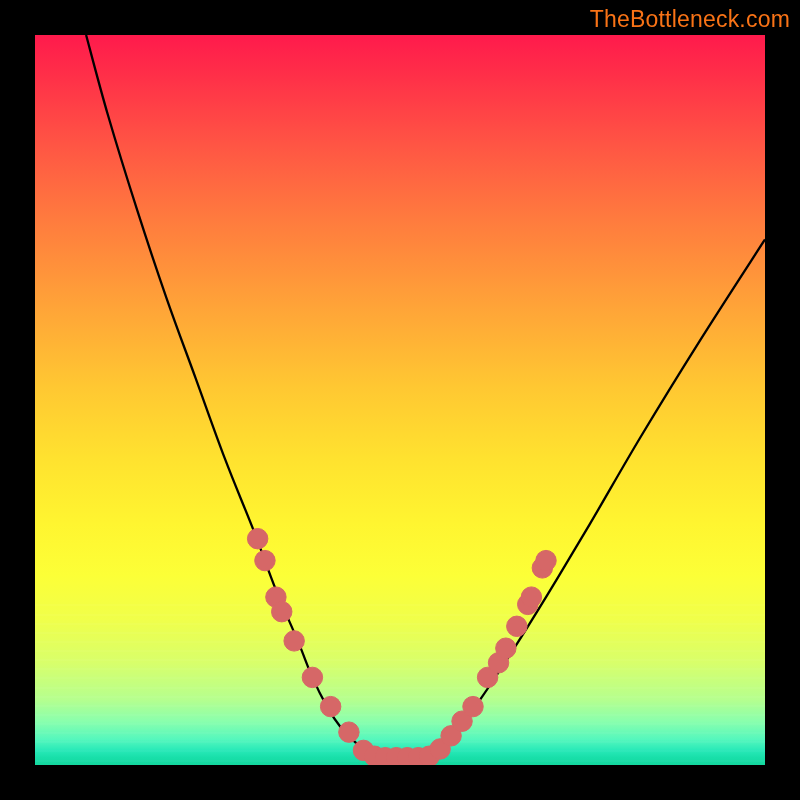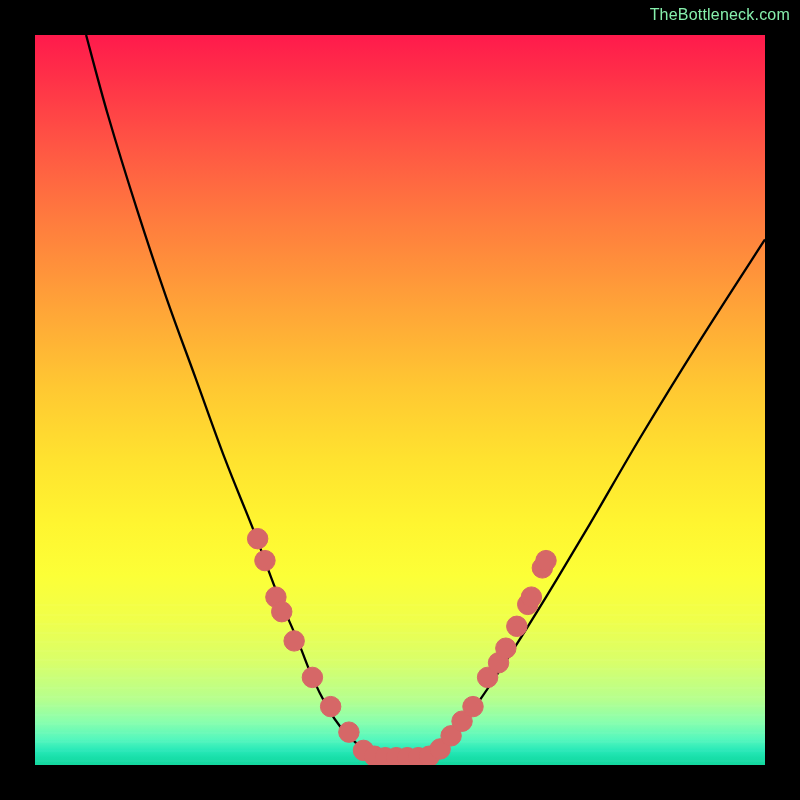--- a/index.html
+++ b/index.html
@@ -65,22 +65,22 @@
     position: absolute;
     left: 0;
     top: 0;
     width: 730px;
     height: 730px;
   }
   .watermark {
     position: absolute;
     top: 6px;
     right: 10px;
-    color: #86efac;
-    font-size: 16px;
+    color: #f97316;
+    font-size: 23px;
     font-weight: 500;
     letter-spacing: 0.2px;
   }
 </style>
 </head>
 <body>
 
 <div class="frame">
   <div class="plot-area">
     <div class="gradient"></div>

